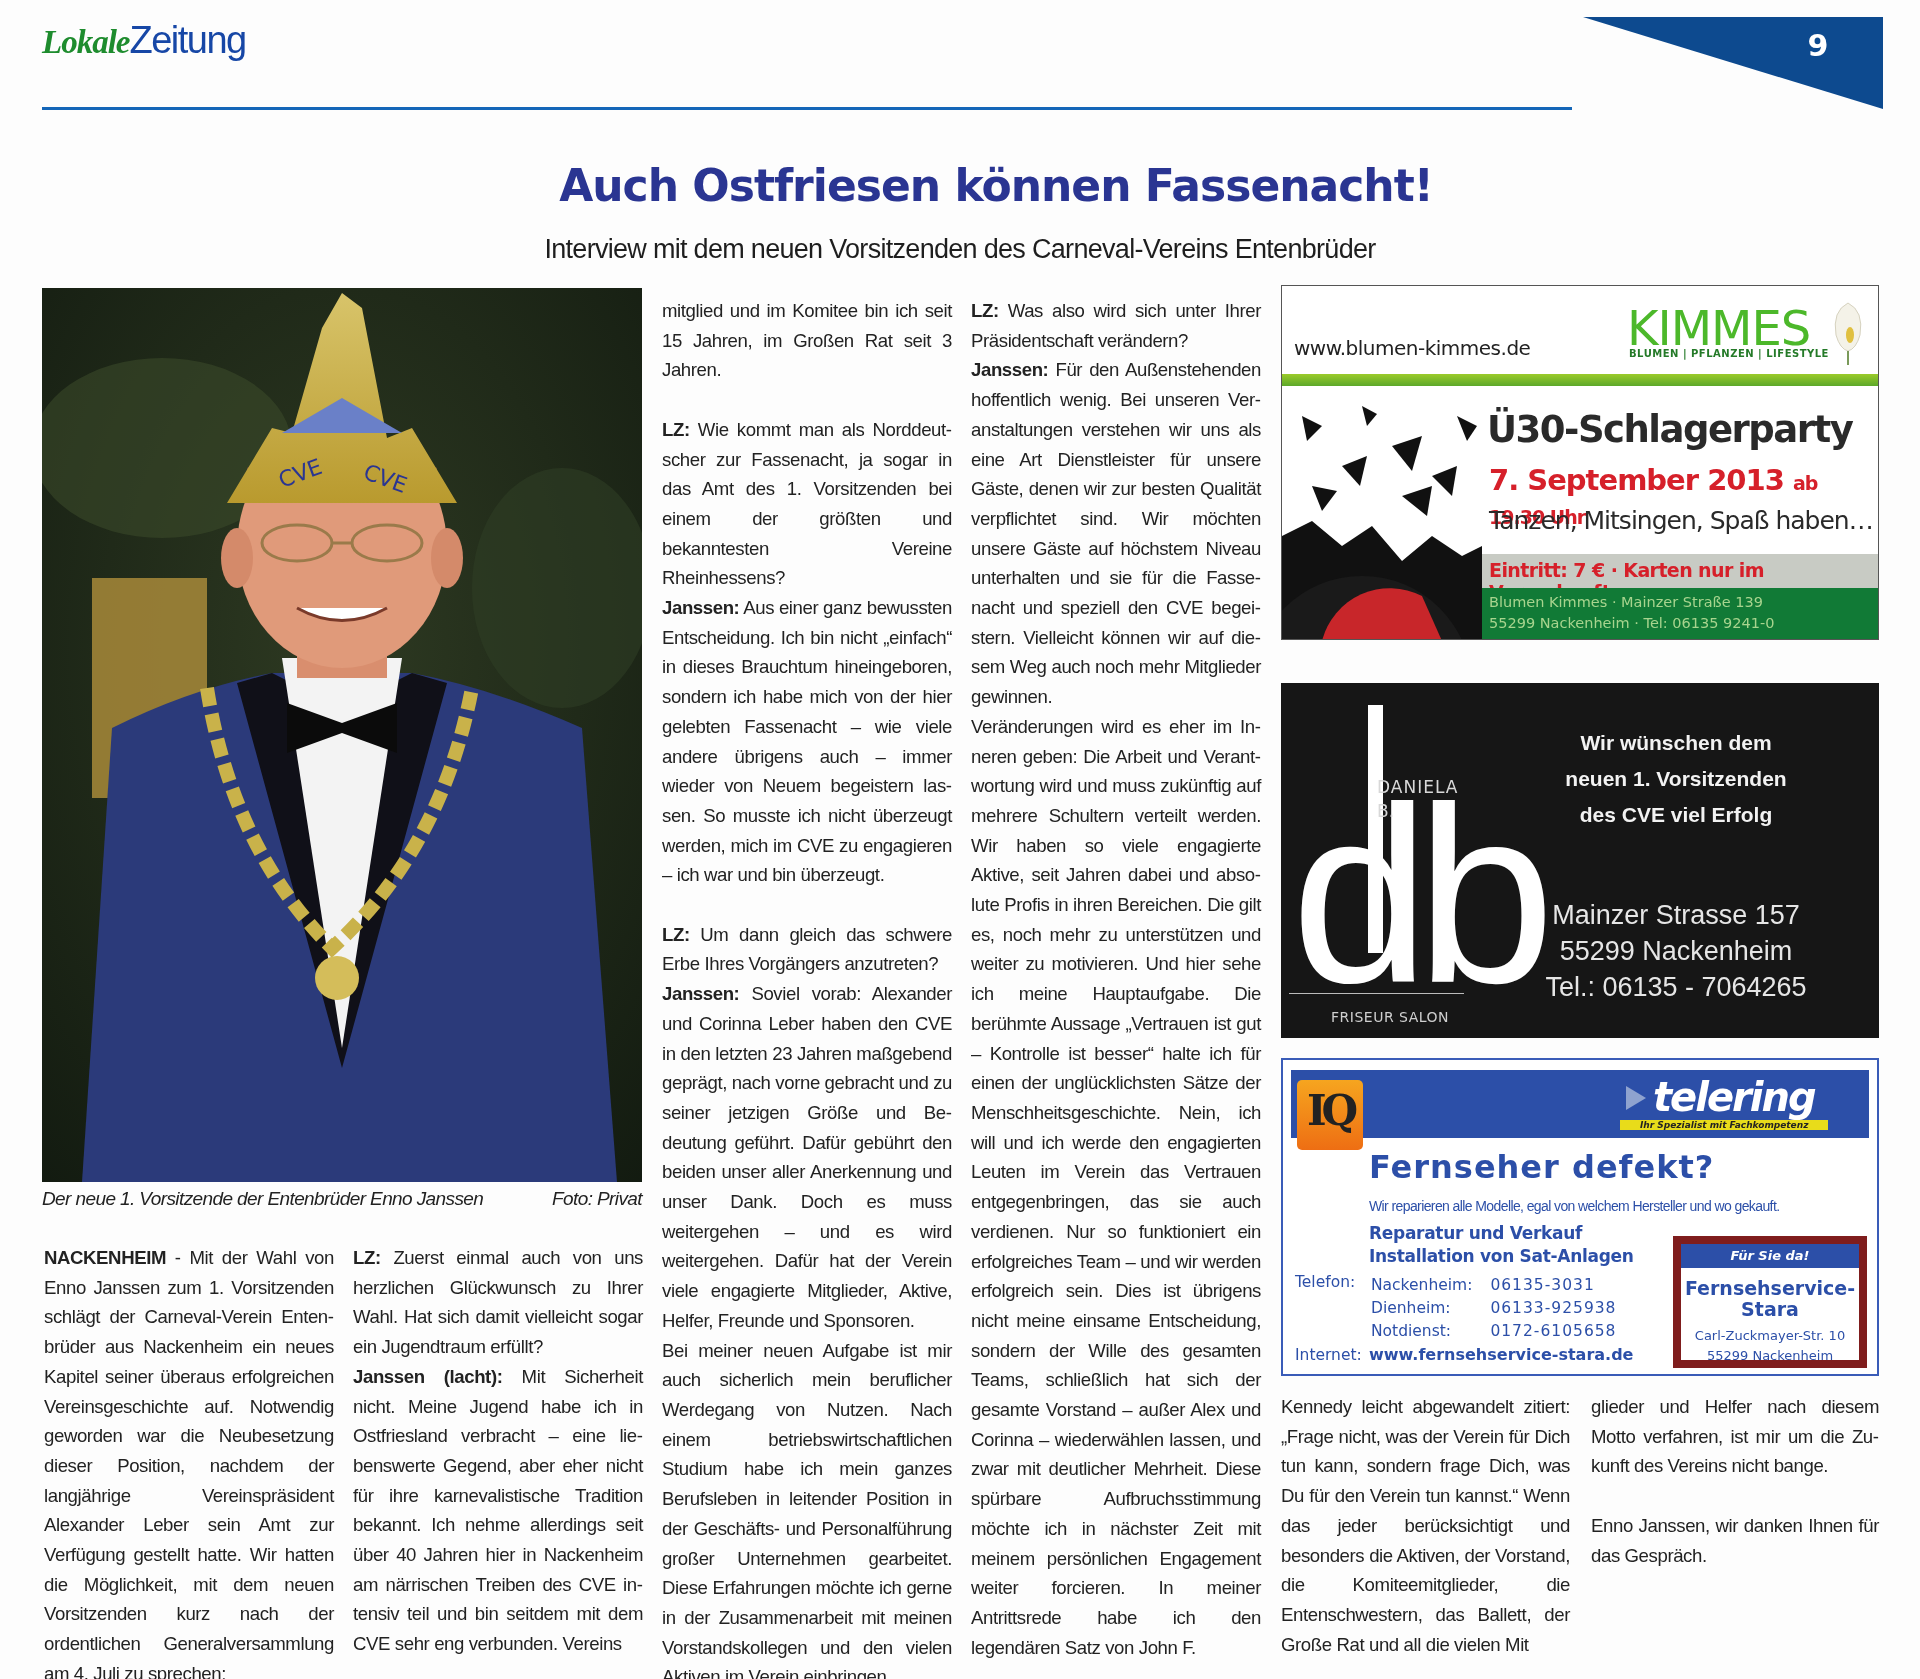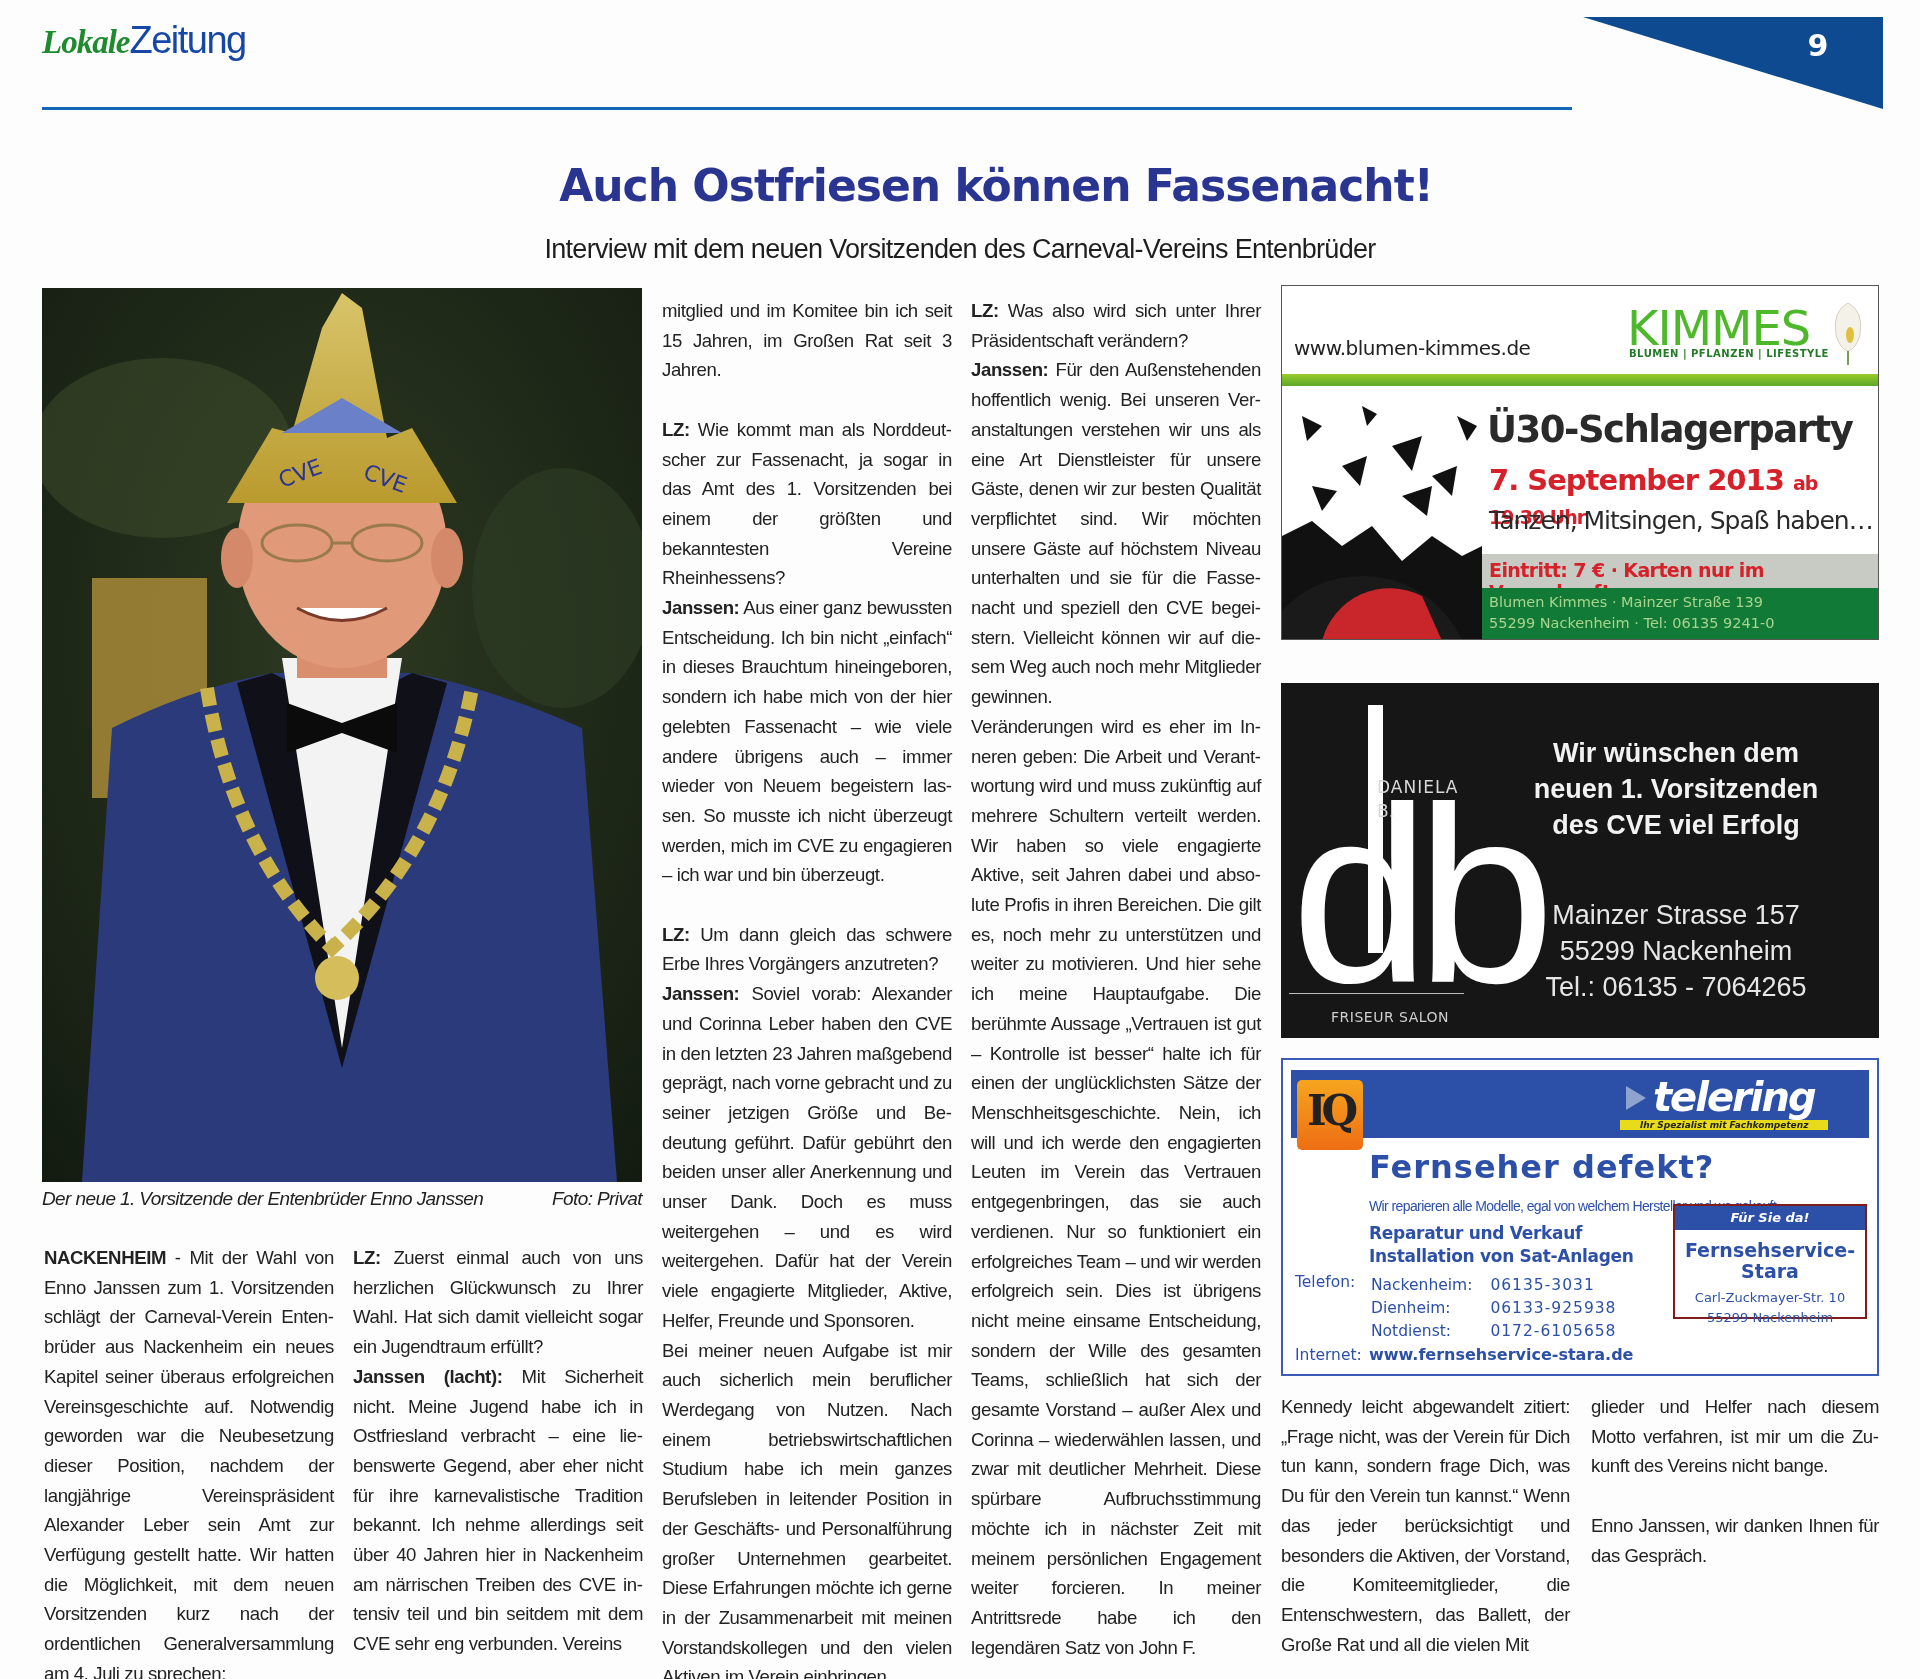--- a/index.html
+++ b/index.html
@@ -54,40 +54,40 @@
   .ad1 .addr { position: absolute; left: 207px; top: 306px; font-size: 14.5px; line-height: 21px; color: #a8d48e; font-family: "DejaVu Sans", sans-serif; }
 
   
   .ad2 { position: absolute; left: 1281px; top: 683px; width: 598px; height: 355px; background: #161616; overflow: hidden; }
   .ad2 .stem { position: absolute; left: 87px; top: 22px; width: 15px; height: 248px; background: #fff; }
   .ad2 .db { position: absolute; left: 10px; top: 88px; font-family: "Liberation Sans", sans-serif; font-size: 250px; line-height: 250px; color: #fff; letter-spacing: -14px; }
   .ad2 .dn1 { position: absolute; left: 96px; top: 94px; font-size: 17px; color: #d8d8d8; letter-spacing: 1px; font-family: "DejaVu Sans", sans-serif; }
   .ad2 .dn2 { position: absolute; left: 96px; top: 118px; font-size: 17px; color: #d8d8d8; font-family: "DejaVu Sans", sans-serif; }
   .ad2 .line { position: absolute; left: 8px; top: 310px; width: 175px; height: 1px; background: #bbb; }
   .ad2 .salon { position: absolute; left: 50px; top: 326px; font-size: 14px; color: #cfcfcf; letter-spacing: 0.5px; font-family: "DejaVu Sans", sans-serif; }
-  .ad2 .wish { position: absolute; left: 230px; top: 42px; width: 330px; text-align: center; font-size: 27px; line-height: 36px; font-weight: bold; color: #f2f2f2; font-family: "Liberation Sans", sans-serif; margin-top: 10px; }
+  .ad2 .wish { position: absolute; left: 230px; top: 42px; width: 330px; text-align: center; font-size: 21px; line-height: 36px; font-weight: bold; color: #f2f2f2; font-family: "Liberation Sans", sans-serif; }
   .ad2 .addr { position: absolute; left: 230px; top: 214px; width: 330px; text-align: center; font-size: 27px; line-height: 36px; color: #e6e6e6; font-family: "Liberation Sans", sans-serif; }
 
   
   .ad3 { position: absolute; left: 1281px; top: 1058px; width: 598px; height: 318px; border: 2px solid #3a5cb8; background: #fff; overflow: hidden; }
   .ad3 .bluebar { position: absolute; left: 8px; top: 10px; width: 578px; height: 68px; background: #2c4fa8; }
   .ad3 .iq { position: absolute; left: 14px; top: 20px; width: 66px; height: 70px; background: linear-gradient(#f6a51f, #ee6e13); border-radius: 5px; }
   .ad3 .iq-text { position: absolute; left: 0; top: 6px; width: 66px; text-align: center; font-size: 42px; font-weight: bold; color: #222; font-family: "DejaVu Serif", serif; letter-spacing: -5px; }
   .ad3 .telering { position: absolute; left: 370px; top: 14px; font-size: 40px; font-weight: bold; font-style: italic; color: #fff; font-family: "DejaVu Sans", sans-serif; letter-spacing: -2px; }
   .ad3 .tel-arrow { position: absolute; left: 343px; top: 26px; width: 0; height: 0; border-top: 12px solid transparent; border-bottom: 12px solid transparent; border-left: 20px solid #8fa3cf; }
   .ad3 .tel-tag { position: absolute; left: 337px; top: 60px; font-size: 9px; font-style: italic; font-weight: bold; background: #e8dc1a; color: #222; padding: 0 20px; font-family: "DejaVu Sans", sans-serif; }
   .ad3 .q { position: absolute; left: 86px; top: 88px; font-size: 32px; font-weight: bold; color: #2c4fa8; letter-spacing: 1px; font-family: "DejaVu Sans", sans-serif; }
   .ad3 .sub { position: absolute; left: 86px; top: 138px; font-size: 14px; color: #2c4fa8; letter-spacing: -0.6px; font-family: "Liberation Sans", sans-serif; }
   .ad3 .svc { position: absolute; left: 86px; top: 162px; font-size: 17px; line-height: 23px; font-weight: bold; color: #2c4fa8; font-family: "DejaVu Sans", sans-serif; letter-spacing: -0.3px; }
   .ad3 .lbl { position: absolute; font-size: 15.5px; color: #2c4fa8; font-family: "DejaVu Sans", sans-serif; }
   .ad3 .phones { position: absolute; left: 86px; top: 213px; font-size: 15.5px; line-height: 21px; color: #2c4fa8; font-family: "DejaVu Sans", sans-serif; }
   .ad3 .phones td { padding: 0; }
   .ad3 .phones td.n { padding-left: 16px; letter-spacing: 1px; }
   .ad3 .web { position: absolute; left: 86px; top: 285px; font-size: 16px; font-weight: bold; color: #2c4fa8; font-family: "DejaVu Sans", sans-serif; }
-  .ad3 .box { position: absolute; left: 390px; top: 144px; width: 194px; height: 115px; border: 2px solid #7f1d1d; }
+  .ad3 .box { position: absolute; left: 390px; top: 176px; width: 194px; height: 132px; border: 8px solid #7f1d1d; }
   .ad3 .box .hd { height: 24px; background: #2c4fa8; color: #fff; font-size: 13px; font-style: italic; font-weight: bold; text-align: center; line-height: 24px; font-family: "DejaVu Sans", sans-serif; }
   .ad3 .box .nm { margin-top: 10px; text-align: center; font-size: 19px; line-height: 21px; font-weight: bold; color: #2c4fa8; font-family: "DejaVu Sans", sans-serif; }
   .ad3 .box .ad { margin-top: 6px; text-align: center; font-size: 13px; line-height: 20px; color: #2c4fa8; font-family: "DejaVu Sans", sans-serif; }
 </style>
 </head>
 <body>
 
 <div class="logo">
   <span class="lk">Lokale</span><span class="zt">Zeitung</span>
 </div>

